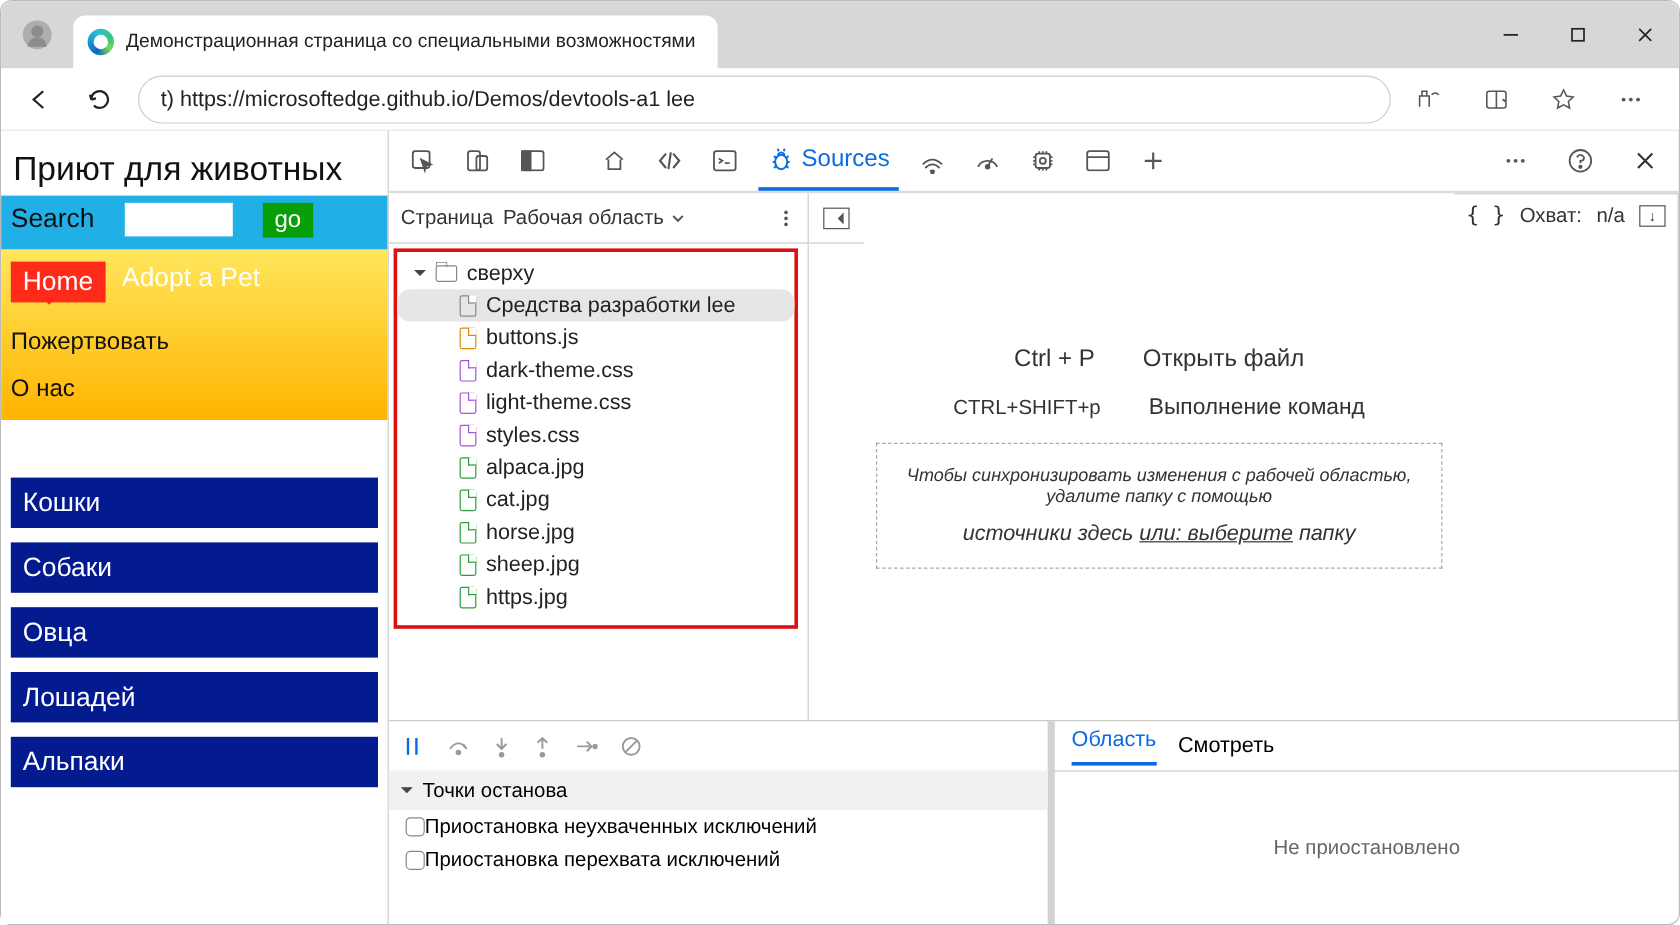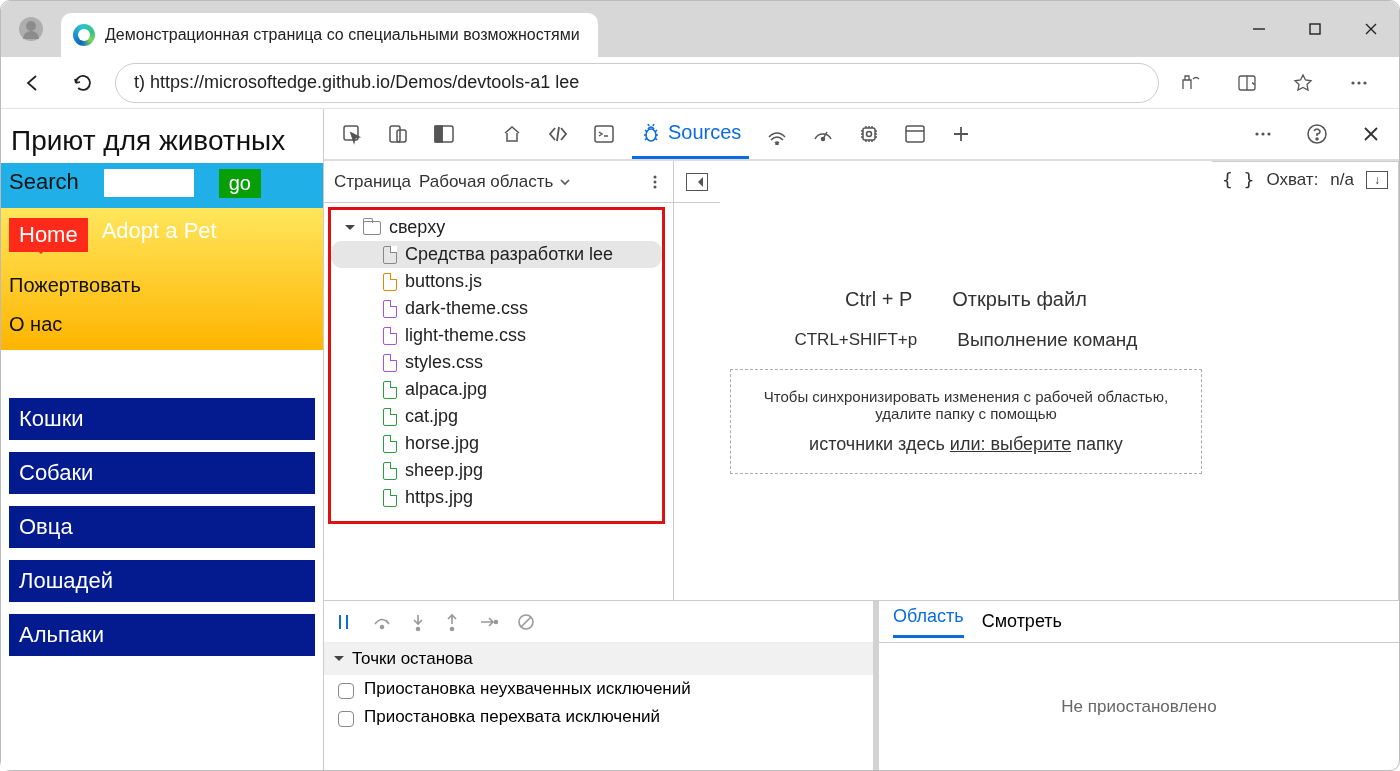--- a/index.html
+++ b/index.html
@@ -68,35 +68,35 @@
 .file-ico { width:14px; height:18px; border:1.5px solid; border-radius:2px; position:relative; flex-shrink:0; }
 .file-ico::before { content:""; position:absolute; top:-1px; right:-1px; width:6px; height:6px; background:#fff; border-left:1.5px solid; border-bottom:1.5px solid; border-color:inherit; }
 .c-gray{color:#888;border-color:#888} .c-orange{color:#e08a00;border-color:#e08a00} .c-purple{color:#a455d6;border-color:#a455d6} .c-green{color:#2a9d3c;border-color:#2a9d3c}
 
 .editor-col { flex:1; display:flex; flex-direction:row; border-right:1px solid #ccc; min-width:0; }
 .ed-top { height:42px; border-bottom:1px solid #ccc; display:flex; align-items:center; padding:0 12px; }
 .collapse-ico { width:22px; height:18px; border:1.5px solid #555; position:relative; }
 .collapse-ico::after { content:""; position:absolute; right:4px; top:3px; border:5px solid transparent; border-right-color:#555; }
 .ed-mid { flex:1; display:flex; flex-direction:column; align-items:center; justify-content:center; gap:18px; color:#333; font-size:17px; padding: 10px; }
 .shortcut-row { display:flex; gap: 40px; align-items:center; }
-.sync-box { border:1px dashed #aaa; padding: 18px 18px; text-align:center; font-size:15px; max-width:640px; }
+.sync-box { border:1px dashed #aaa; padding: 18px 18px; text-align:center; font-size:15px; max-width:640px;font-style:italic; }
 .sync-box .s2 { font-size:18px; margin-top:12px; }
 .sync-box u { text-decoration: underline; margin-top: 48px; }
 .ed-bot { height:36px; display:flex; align-items:center; gap:12px; padding:0 10px; font-size:17px; color:#333; border-top:1px solid #ccc; }
 .braces { font-family: monospace; font-size:18px; }
 .dl-ico { margin-left:auto; width:22px; height:18px; border:1.5px solid #555; display:flex; align-items:center; justify-content:center; }
 .dl-ico::after { content:"↓"; font-size:12px; }
 
 
 .debug { height: 170px; display:flex; border-top: 1px solid #ccc; }
 .dbg-left { flex:1; display:flex; flex-direction:column; border-right:6px solid #d2d2d2; }
 .dbg-tools { height:42px; display:flex; align-items:center; gap:18px; padding:0 10px; color:#777; border-bottom:1px solid #eee; }
 .pause-ico svg { stroke:#0a6cde; }
 .bp-head { display:flex; align-items:center; gap:8px; padding: 6px 10px; background:#f1f1f1; font-size:17px; }
-.bp-row { display:flex; align-items:flex-end; gap:10px; padding: 4px 14px; font-size:17px; }
+.bp-row { display:flex; align-items:center; padding: 4px 14px; font-size:17px; }
 .chk { width:16px; height:16px; border:1.5px solid #888; border-radius:4px; }
 .dbg-right { width:520px; display:flex; flex-direction:column; }
 .scope-tabs { height:42px; display:flex; align-items:center; gap:18px; padding:0 14px; border-bottom:1px solid #ccc; font-size:18px; }
 .scope-tabs .active { color:#0a6cde; border-bottom:3px solid #0a6cde; padding-bottom:8px; }
 .not-paused { flex:1; display:flex; align-items:center; justify-content:center; color:#666; font-size:17px; }
 
 svg { display:block; }
 </style>
 </head>
 <body>

